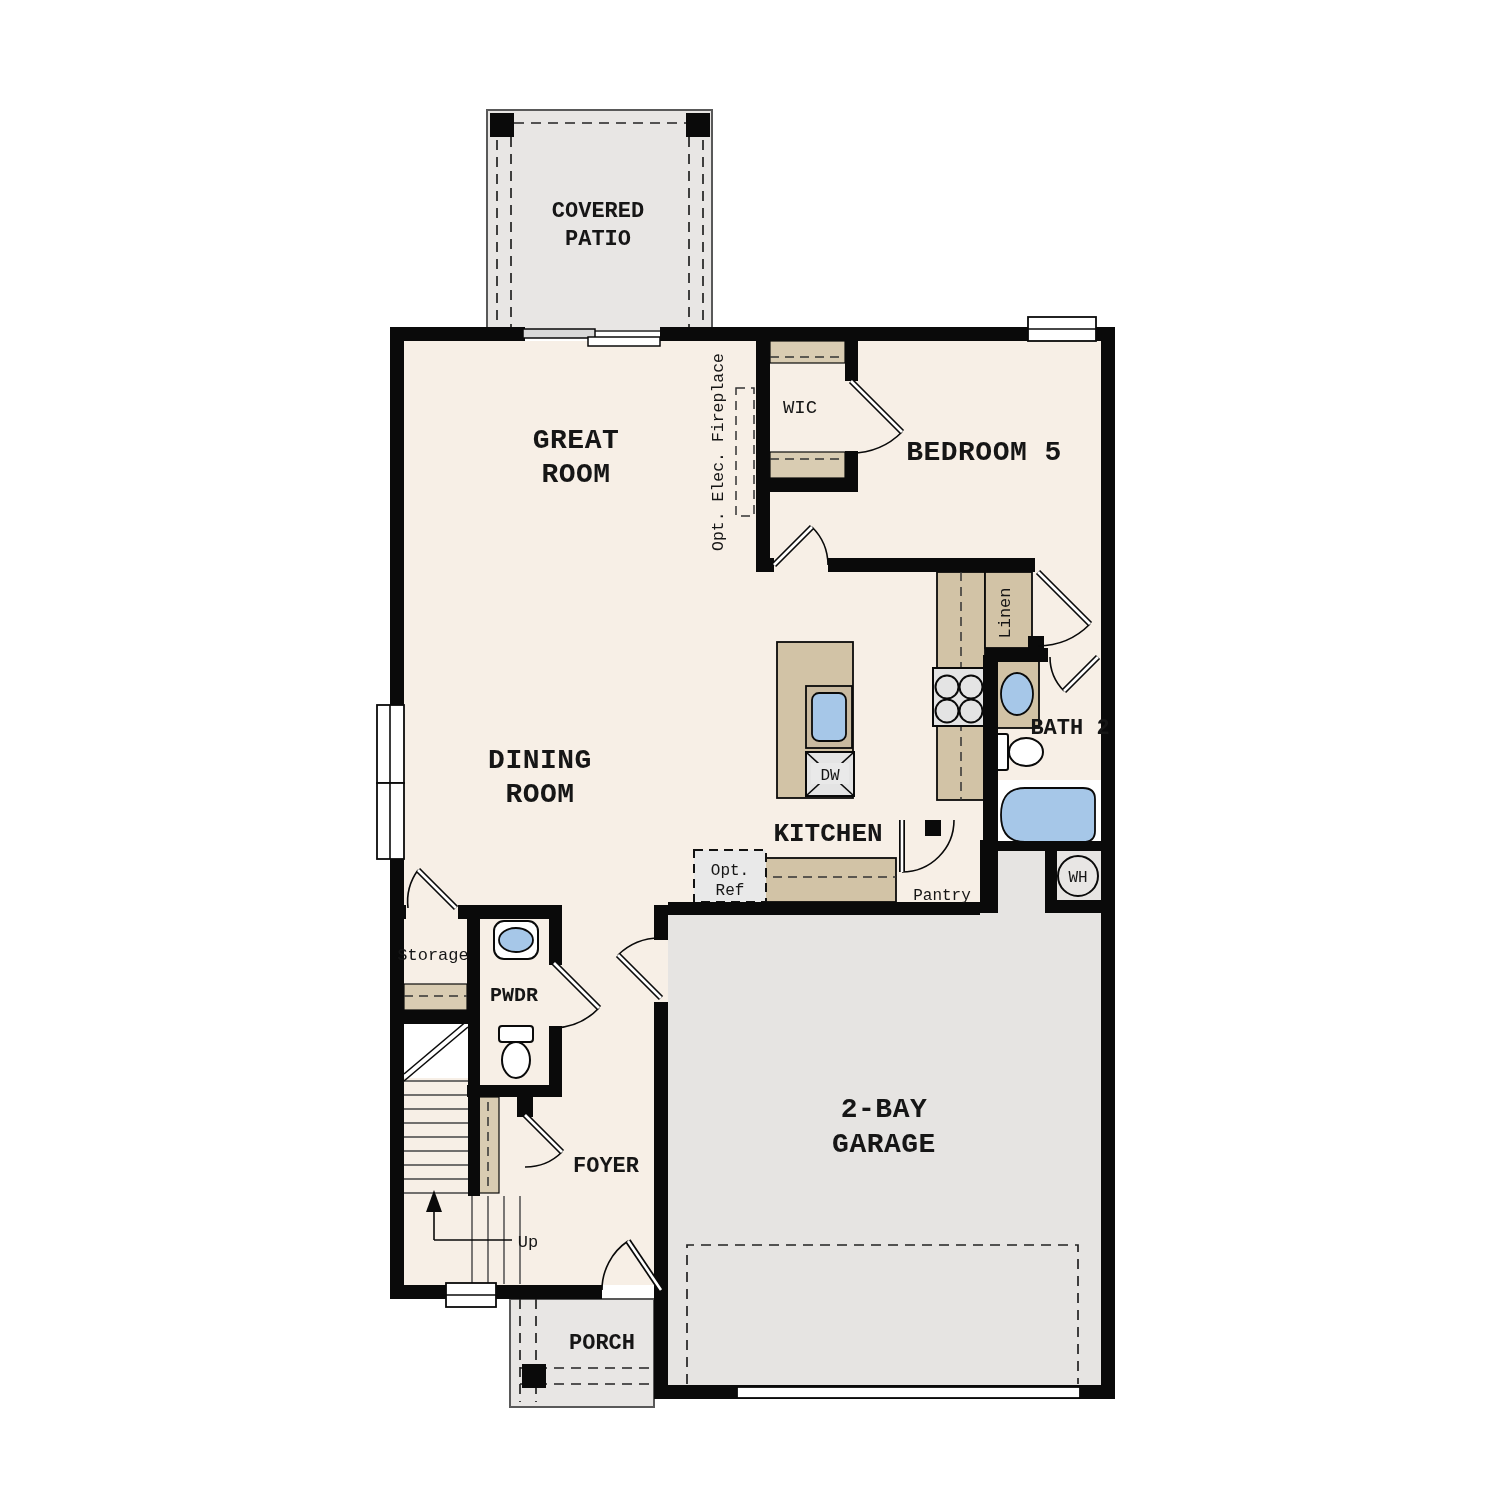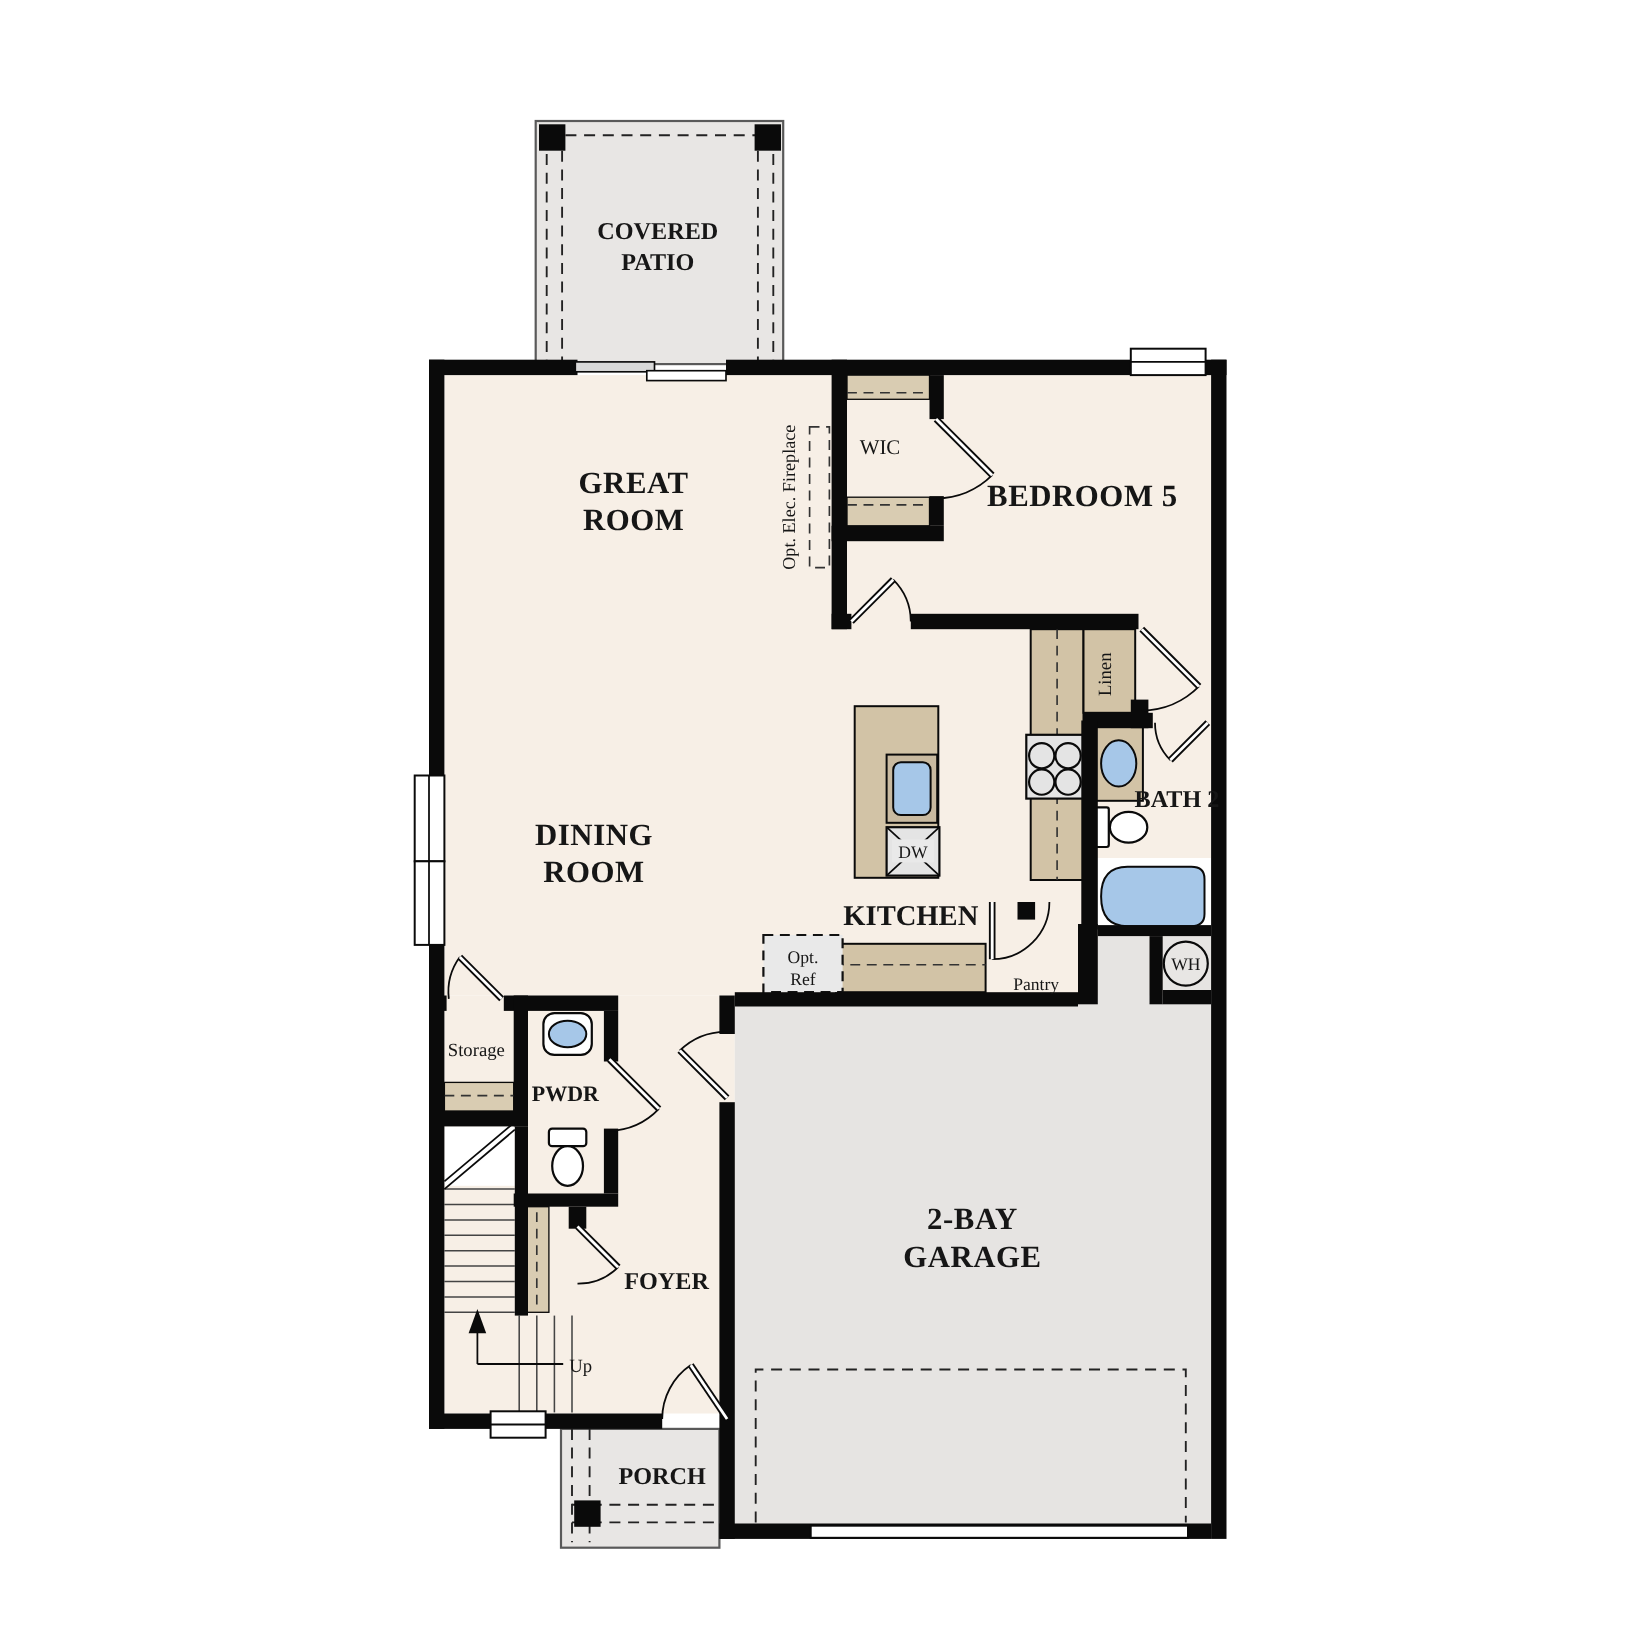--- a/index.html
+++ b/index.html
@@ -1,17 +1,17 @@
 <!DOCTYPE html>
 <html style="--wall: #0a0a0a; --floor_cream: #f7efe6; --concrete: #e8e6e4; --garage: #e6e4e2; --counter_tan: #d2c3a6; --shelf_tan: #d9ccb2; --fixture_blue: #a6c7e8; --appliance_gray: #e4e4e4;"><head>
 <meta charset="utf-8">
 <style>
   html,body{margin:0;padding:0;background:#ffffff;}
   .stage{width:1500px;height:1500px;position:relative;background:#fff;
-         font-family:Liberation Serif, serif;}
+         font-family:Liberation Mono, monospace;}
   svg{display:block;}
   .wall{fill:var(--wall,#0a0a0a);}
   .floor-cream{fill:var(--floor_cream,#f7efe6);}
   .floor-concrete{fill:var(--concrete,#e8e6e4);stroke:#595959;stroke-width:2;}
   .floor-garage{fill:var(--garage,#e6e4e2);}
   .floor-white{fill:#ffffff;}
   .tan{fill:var(--counter_tan,#d2c3a6);stroke:#0a0a0a;stroke-width:1.8;}
   .tan-shelf{fill:var(--shelf_tan,#d9ccb2);stroke:#0a0a0a;stroke-width:1.2;}
   .blue{fill:var(--fixture_blue,#a6c7e8);stroke:#0a0a0a;stroke-width:1.8;}
   .appliance{fill:var(--appliance_gray,#e4e4e4);stroke:#0a0a0a;stroke-width:2;}

